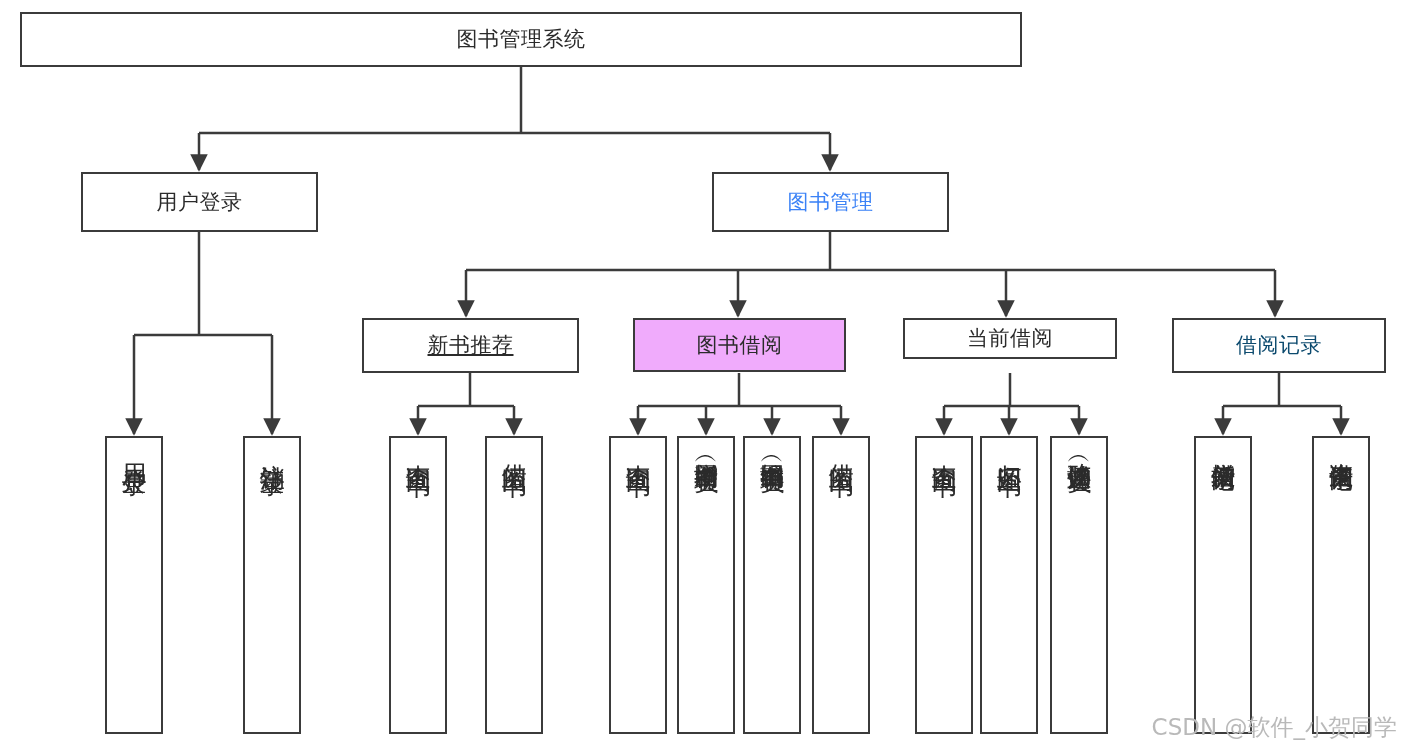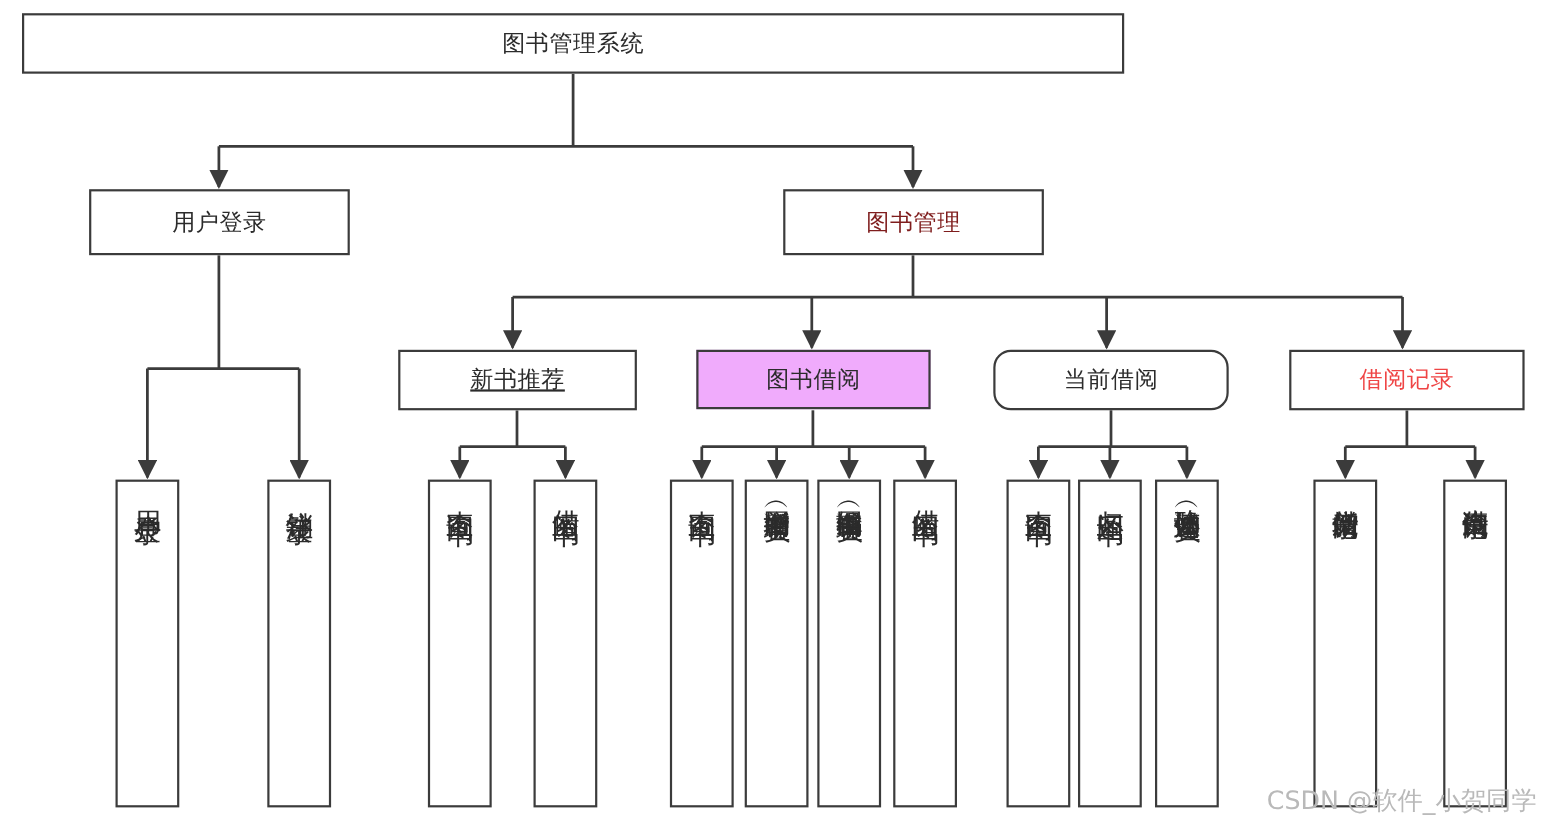--- a/index.html
+++ b/index.html
@@ -126,33 +126,33 @@
   </svg>
 
   <div id="nodes">
       <div class="node horiz" style="left: 20px; top: 12px; width: 1002px; height: 55px; border-color: rgb(59, 59, 59); background: rgb(255, 255, 255);">
         <span class="node-label" style="color: rgb(43, 43, 43);">图书管理系统</span>
       </div>
       <div class="node horiz" style="left: 81px; top: 172px; width: 237px; height: 60px; border-color: rgb(59, 59, 59); background: rgb(255, 255, 255);">
         <span class="node-label" style="color: rgb(43, 43, 43);">用户登录</span>
       </div>
       <div class="node horiz" style="left: 712px; top: 172px; width: 237px; height: 60px; border-color: rgb(59, 59, 59); background: rgb(255, 255, 255);">
-        <span class="node-label" style="color: #7f1d1d;">图书管理</span>
+        <span class="node-label" style="color: #3b82f6;">图书管理</span>
       </div>
       <div class="node horiz" style="left: 362px; top: 318px; width: 217px; height: 55px; border-color: rgb(59, 59, 59); background: rgb(255, 255, 255); text-decoration: underline;">
         <span class="node-label" style="color: rgb(43, 43, 43);">新书推荐</span>
       </div>
       <div class="node horiz" style="left: 633px; top: 318px; width: 213px; height: 54px; border-color: rgb(59, 59, 59); background: #f0abfc;">
         <span class="node-label" style="color: rgb(43, 43, 43);">图书借阅</span>
       </div>
-      <div class="node horiz" style="left: 903px; top: 318px; width: 214px; height: 55px; border-color: rgb(59, 59, 59); background: rgb(255, 255, 255); border-radius: 16px;">
+      <div class="node horiz" style="left: 903px; top: 318px; width: 214px; height: 41px; border-color: rgb(59, 59, 59); background: rgb(255, 255, 255);">
         <span class="node-label" style="color: rgb(43, 43, 43);">当前借阅</span>
       </div>
       <div class="node horiz" style="left: 1172px; top: 318px; width: 214px; height: 55px; border-color: rgb(59, 59, 59); background: rgb(255, 255, 255);">
-        <span class="node-label" style="color: #ef4444;">借阅记录</span>
+        <span class="node-label" style="color: #0c4a6e;">借阅记录</span>
       </div>
       <div class="node vert" style="left: 105px; top: 436px; width: 58px; height: 298px; border-color: rgb(59, 59, 59); background: rgb(255, 255, 255);">
         <span class="node-label" style="color: rgb(43, 43, 43);">用户登录</span>
       </div>
       <div class="node vert" style="left: 243px; top: 436px; width: 58px; height: 298px; border-color: rgb(59, 59, 59); background: rgb(255, 255, 255);">
         <span class="node-label" style="color: rgb(43, 43, 43);">注销登录</span>
       </div>
       <div class="node vert" style="left: 389px; top: 436px; width: 58px; height: 298px; border-color: rgb(59, 59, 59); background: rgb(255, 255, 255);">
         <span class="node-label" style="color: rgb(43, 43, 43);">查询图书</span>
       </div>

